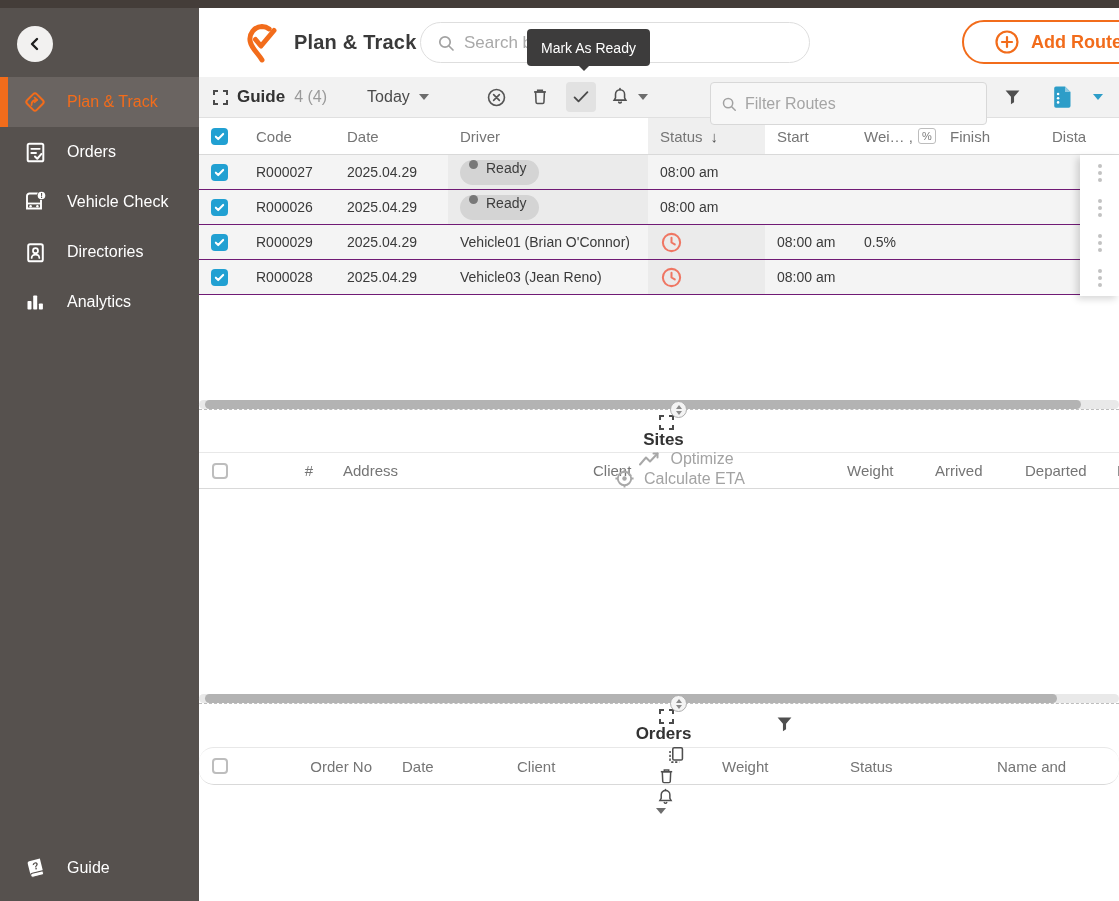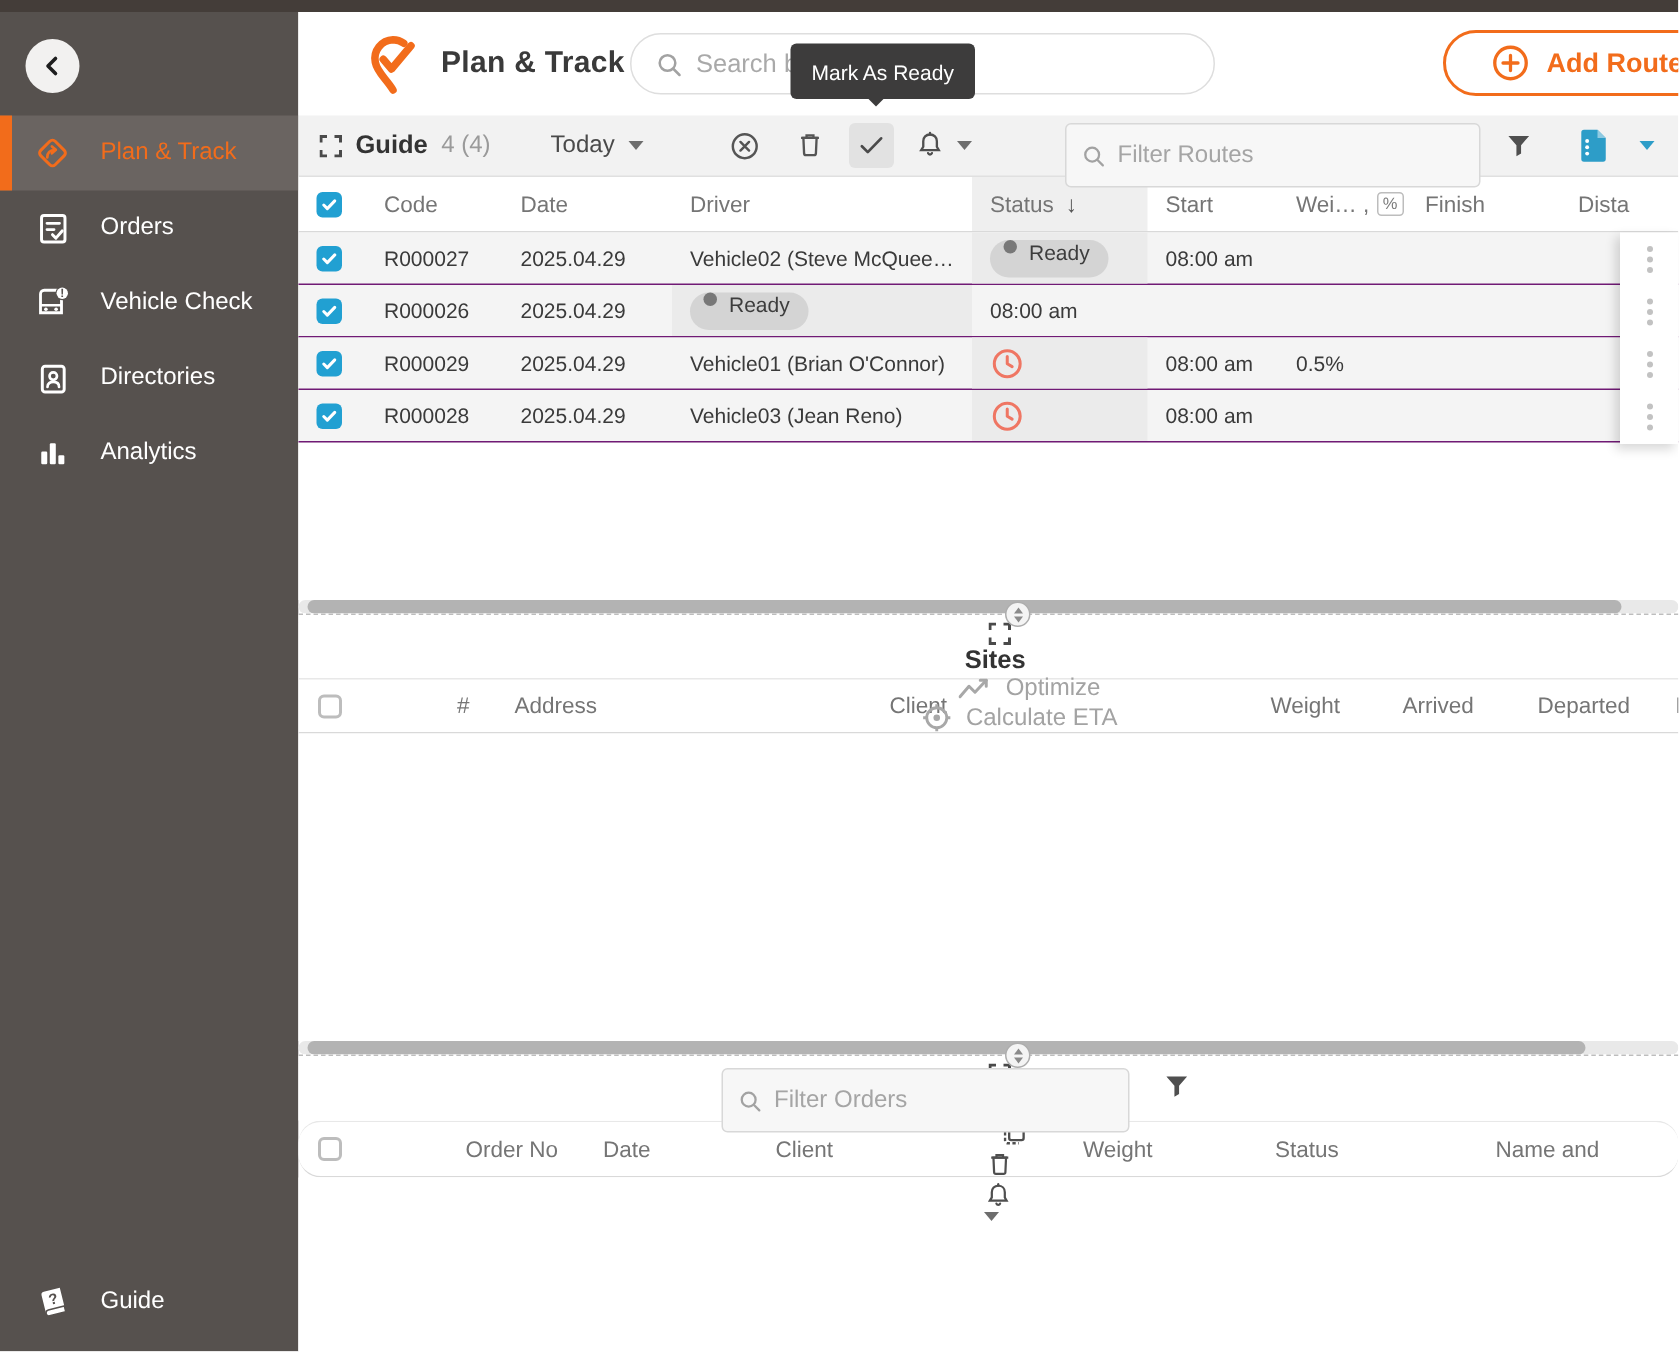--- a/index.html
+++ b/index.html
@@ -324,21 +324,20 @@
         <div class="grid-row routes-cols trow">
           <div class="cell first">
               <span class="cb">
                 <svg width="11" height="11" viewBox="0 0 12 12">
                   <path d="M2 6.2 l2.6 2.6 L10 3.2" fill="none" stroke="#fff" stroke-width="2.2" stroke-linecap="round" stroke-linejoin="round"></path>
                 </svg>
               </span>
             </div>
           <div class="cell" style="padding-left:16px;">R000027</div>
           <div class="cell">2025.04.29</div>
-          <div class="cell">Vehicle02 (Steve McQuee…</div>
           <div class="cell status">
             <span class="badge">
                 <span class="dot"></span>
                 <span>Ready</span>
               </span>
           </div>
           <div class="cell">08:00 am</div>
           <div class="cell"></div>
           <div class="cell"></div>
           <div class="cell"></div>
@@ -538,29 +537,20 @@
         </span>
         <span class="tb-icon" style="margin-left:12px;">
           <svg width="21" height="21" viewBox="0 0 24 24" fill="none" stroke="#4f4f4f" stroke-width="1.7">
             <path d="M12 4 V2.8" stroke-linecap="round"></path>
             <path d="M12 4 c-2.9 0-4.9 2.1-4.9 4.9 v4 L5.6 15.4 h12.8 L17 12.9 v-4 C17 6.1 14.9 4 12 4 z"></path>
             <path d="M10.6 17.6 a1.5 1.5 0 0 0 2.8 0" stroke-linecap="round"></path>
           </svg>
         </span>
         <span class="caret" style="margin-left:3px;"></span>
 
-        <div class="filter-box" style="left:282px; top:3px; width:272px;">
-          <span>
-            <svg width="16" height="16" viewBox="0 0 18 18">
-                <circle cx="8" cy="8" r="5.2" fill="none" stroke="#a2a2a2" stroke-width="1.7"></circle>
-                <line x1="12" y1="12" x2="16" y2="16" stroke="#a2a2a2" stroke-width="1.7" stroke-linecap="round"></line>
-              </svg>
-          </span>
-          <input type="text" placeholder="Filter Orders" style="">
-        </div>
         <span class="tb-icon" style="position:absolute; left:570px;">
           <svg width="19" height="19" viewBox="0 0 22 22">
               <path d="M3 3 h16 l-6.2 7.2 v6.3 l-3.6 2.2 v-8.5 z" fill="#4f4f4f"></path>
             </svg>
         </span>
       </div>
 
       <div class="grid-row orders-cols thead" style="height:38px; border-top:1px solid #e8e8e8;border-radius:15px;">
         <div class="cell first">
             <span class="cb-empty"></span>

